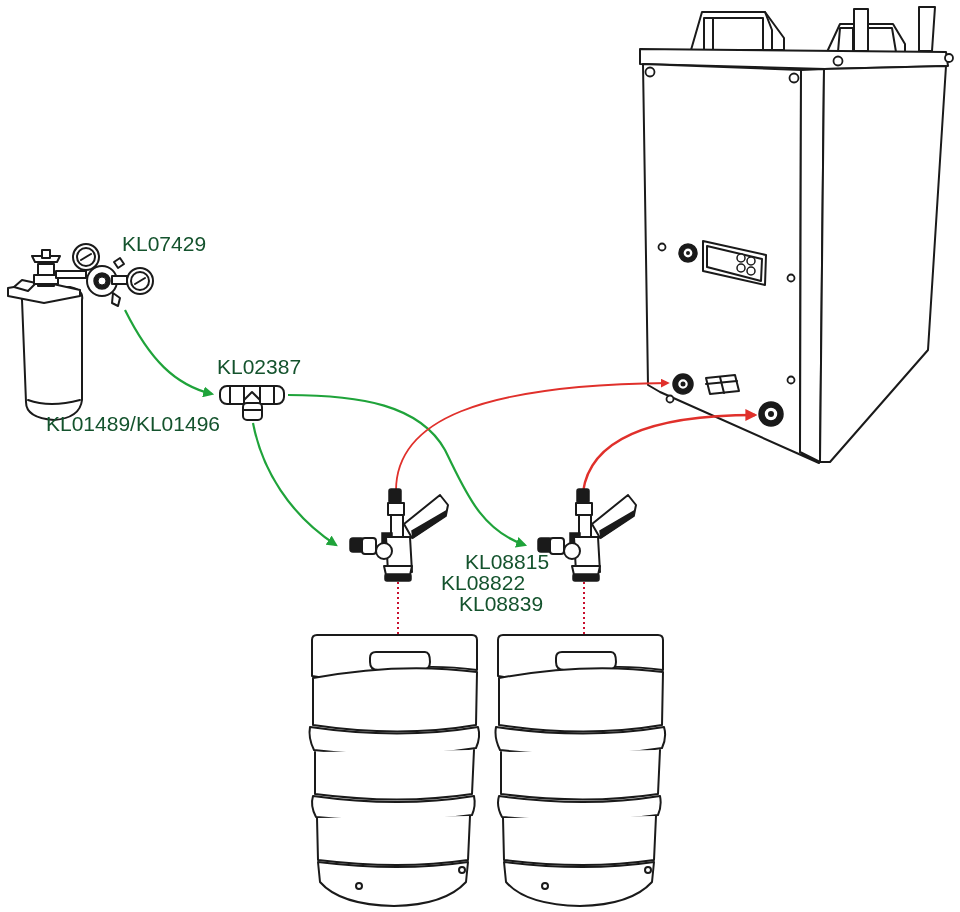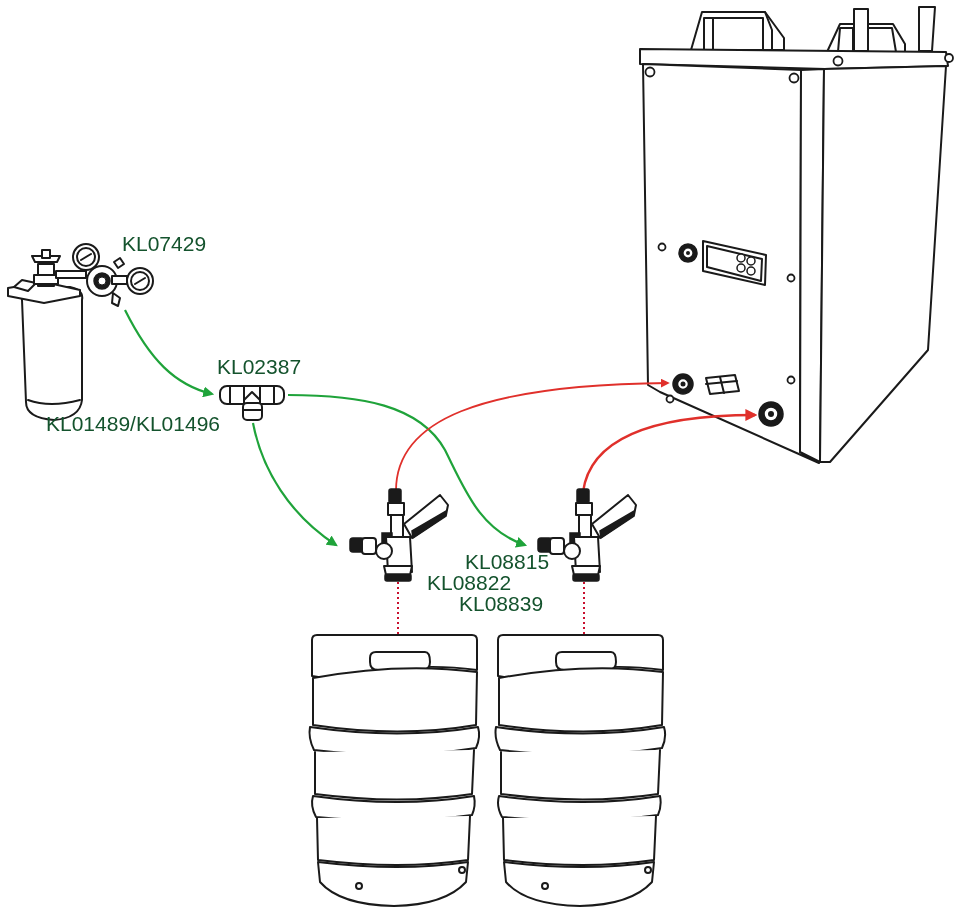--- a/index.html
+++ b/index.html
@@ -200,14 +200,14 @@
     <path class="ln" d="M504,862 L506,882 Q526,905 580,906 Q631,905 652,882 L654,862 Q586,872 504,862 Z"></path>
     <circle class="ln" cx="545" cy="886" r="3"></circle>
     <circle class="ln" cx="648" cy="870" r="3"></circle>
   </g>
 </svg>
 
 <div class="label" style="left:122px; top:233px;">KL07429</div>
 <div class="label" style="left:4px; top:413px;margin-left:42px;">KL01489/KL01496</div>
 <div class="label" style="left:217px; top:356px;">KL02387</div>
 <div class="label" style="left:465px; top:551px;">KL08815</div>
-<div class="label" style="left:427px; top:572px;">KL08822</div>
+<div class="label" style="left:441px; top:572px;">KL08822</div>
 <div class="label" style="left:459px; top:593px;">KL08839</div>
 
 </body></html>

